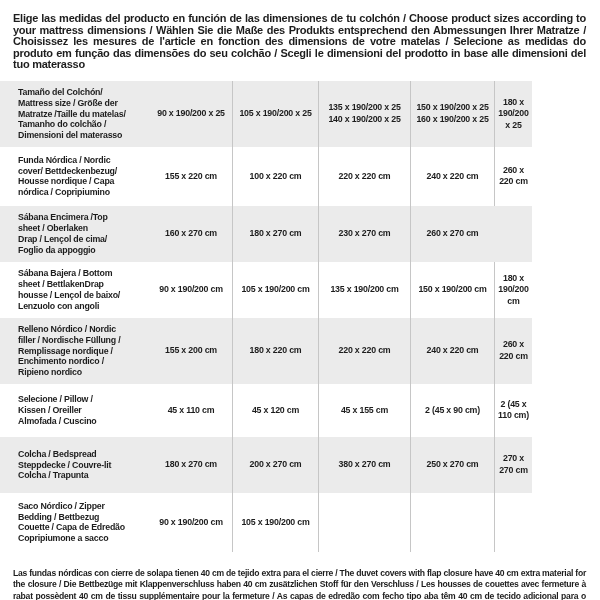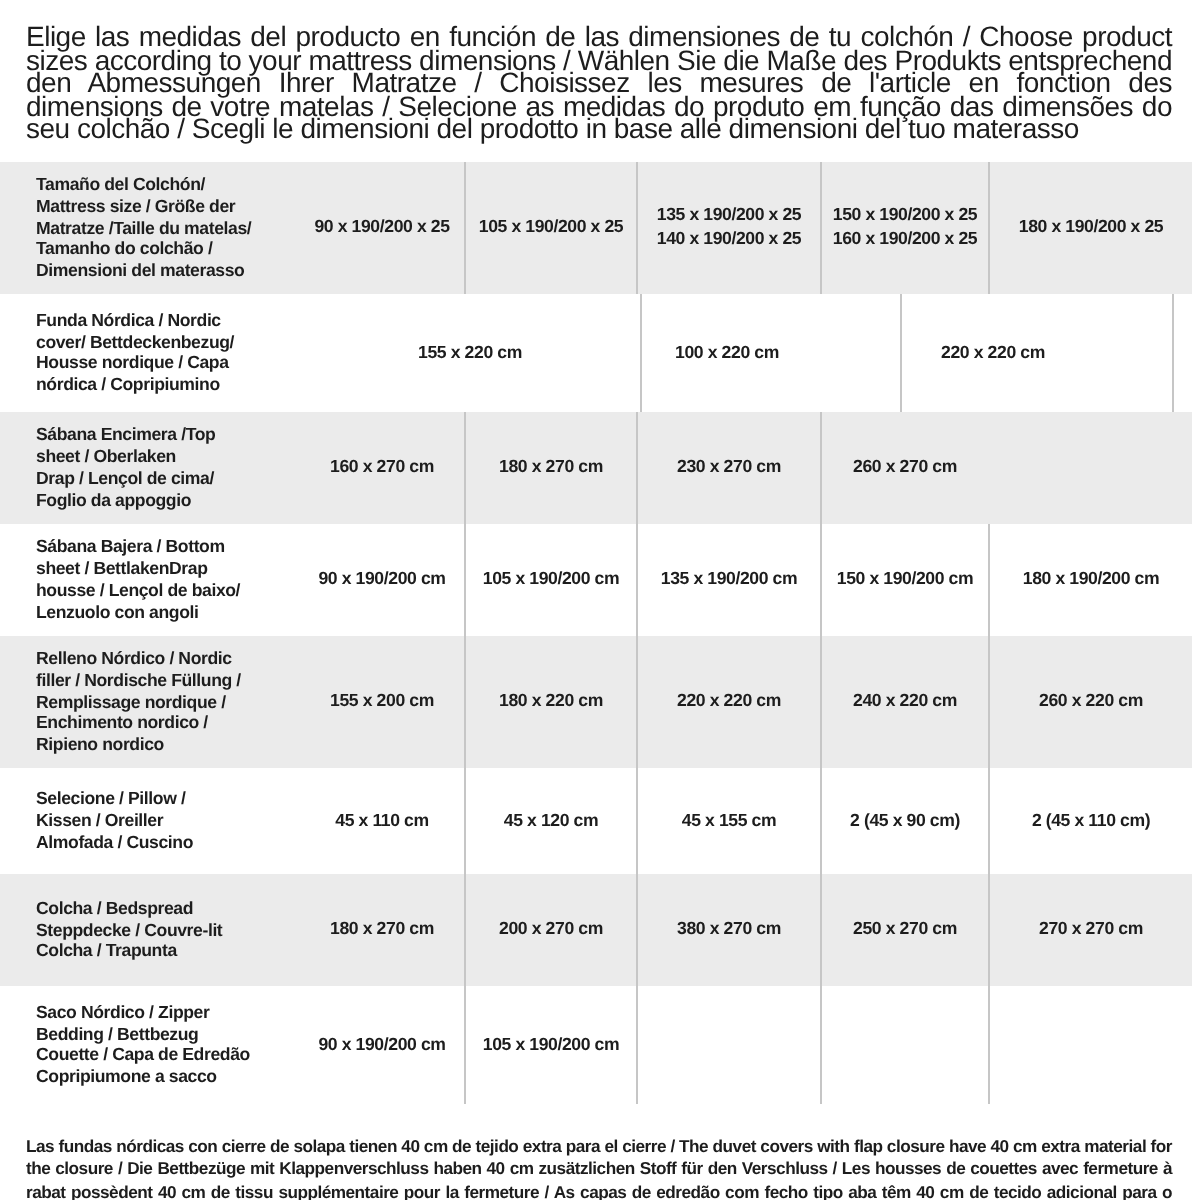--- a/index.html
+++ b/index.html
@@ -10,40 +10,40 @@
   *{margin:0;padding:0;box-sizing:border-box;}
   html,body{width:600px;height:600px;overflow:hidden;background:#ffffff;}
   body{
     font-family:"Liberation Sans","DejaVu Sans",sans-serif;
     color:var(--text);
     -webkit-font-smoothing:antialiased;
   }
   .sheet{width:600px;height:600px;background:#fff;}
   .intro{
     margin:13px 14px 0 13px;
-    font-size:14px;
-    font-weight:400;
+    font-size:11px;
+    font-weight:700;
     line-height:11.6px;
     letter-spacing:-0.25px;
     text-align:justify;
     color:var(--text);
   }
   .size-table{
     margin-top:10px;
     width:600px;
   }
   .t-row{
     display:grid;
     grid-template-columns:150px 82px 86px 92px 84px 1fr;
     align-items:center;
-    width:596px;
+    width:532px;
   }
   .t-row.band{background:var(--band);}
   .r1{min-height:65px;}
-  .r2{min-height:59px;gap:44px;}
+  .r2{min-height:59px;}
   .r3{min-height:56px;}
   .r4{min-height:56px;}
   .r5{min-height:61px;}
   .r6{min-height:53px;}
   .r7{min-height:56px;}
   .r8{min-height:59px;}
   .cell-label{
     padding:6px 4px 6px 18px;
     font-size:8.8px;
     font-weight:700;

